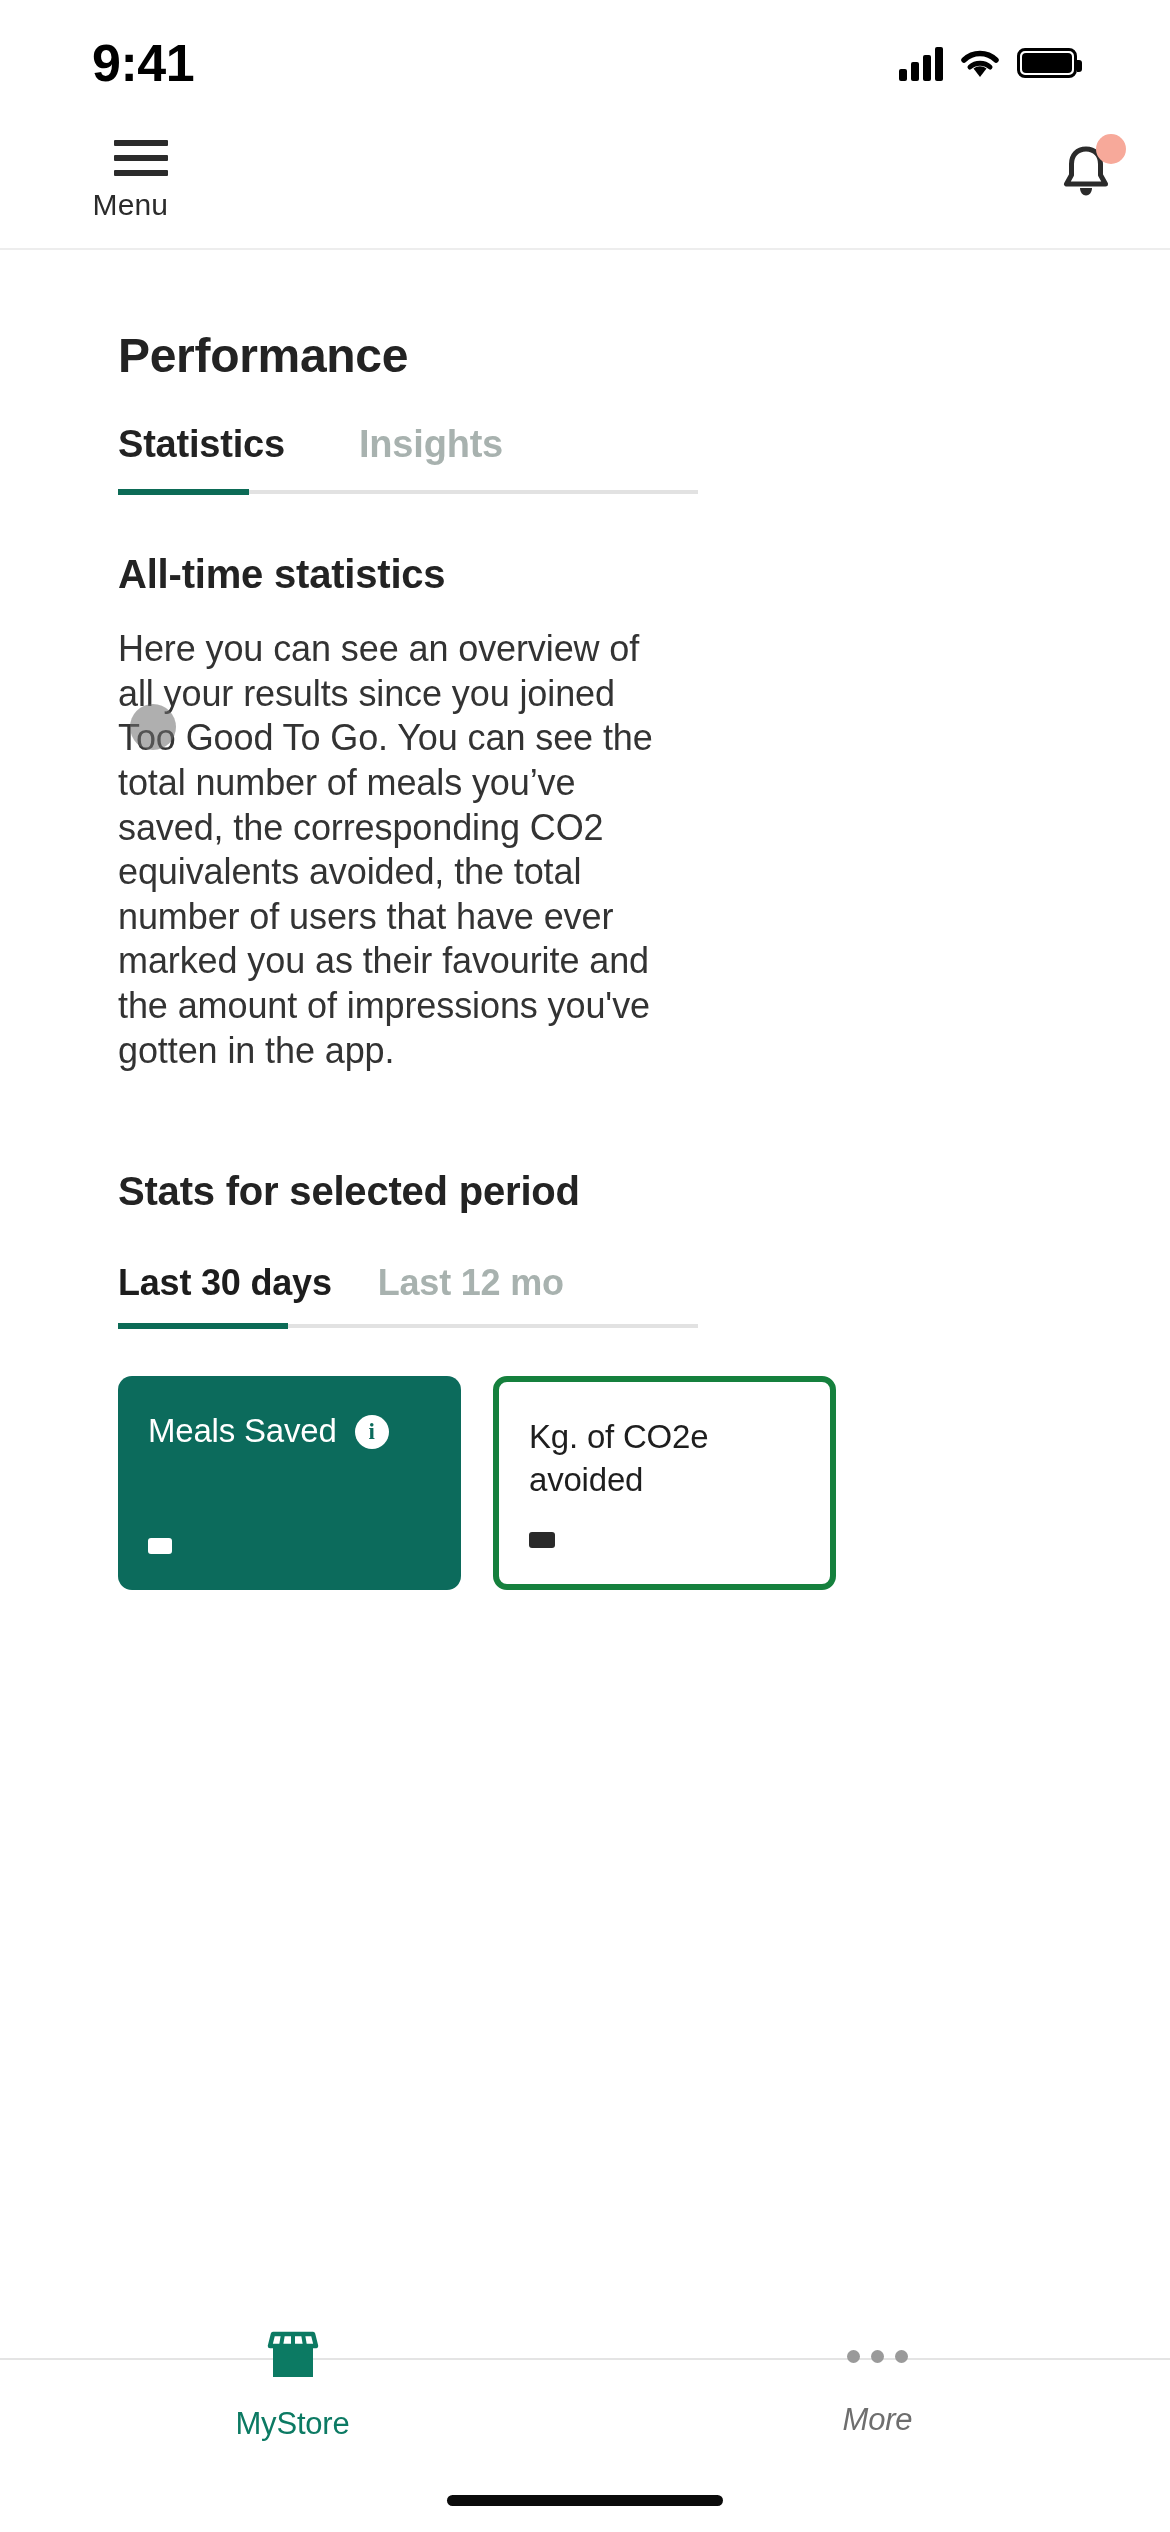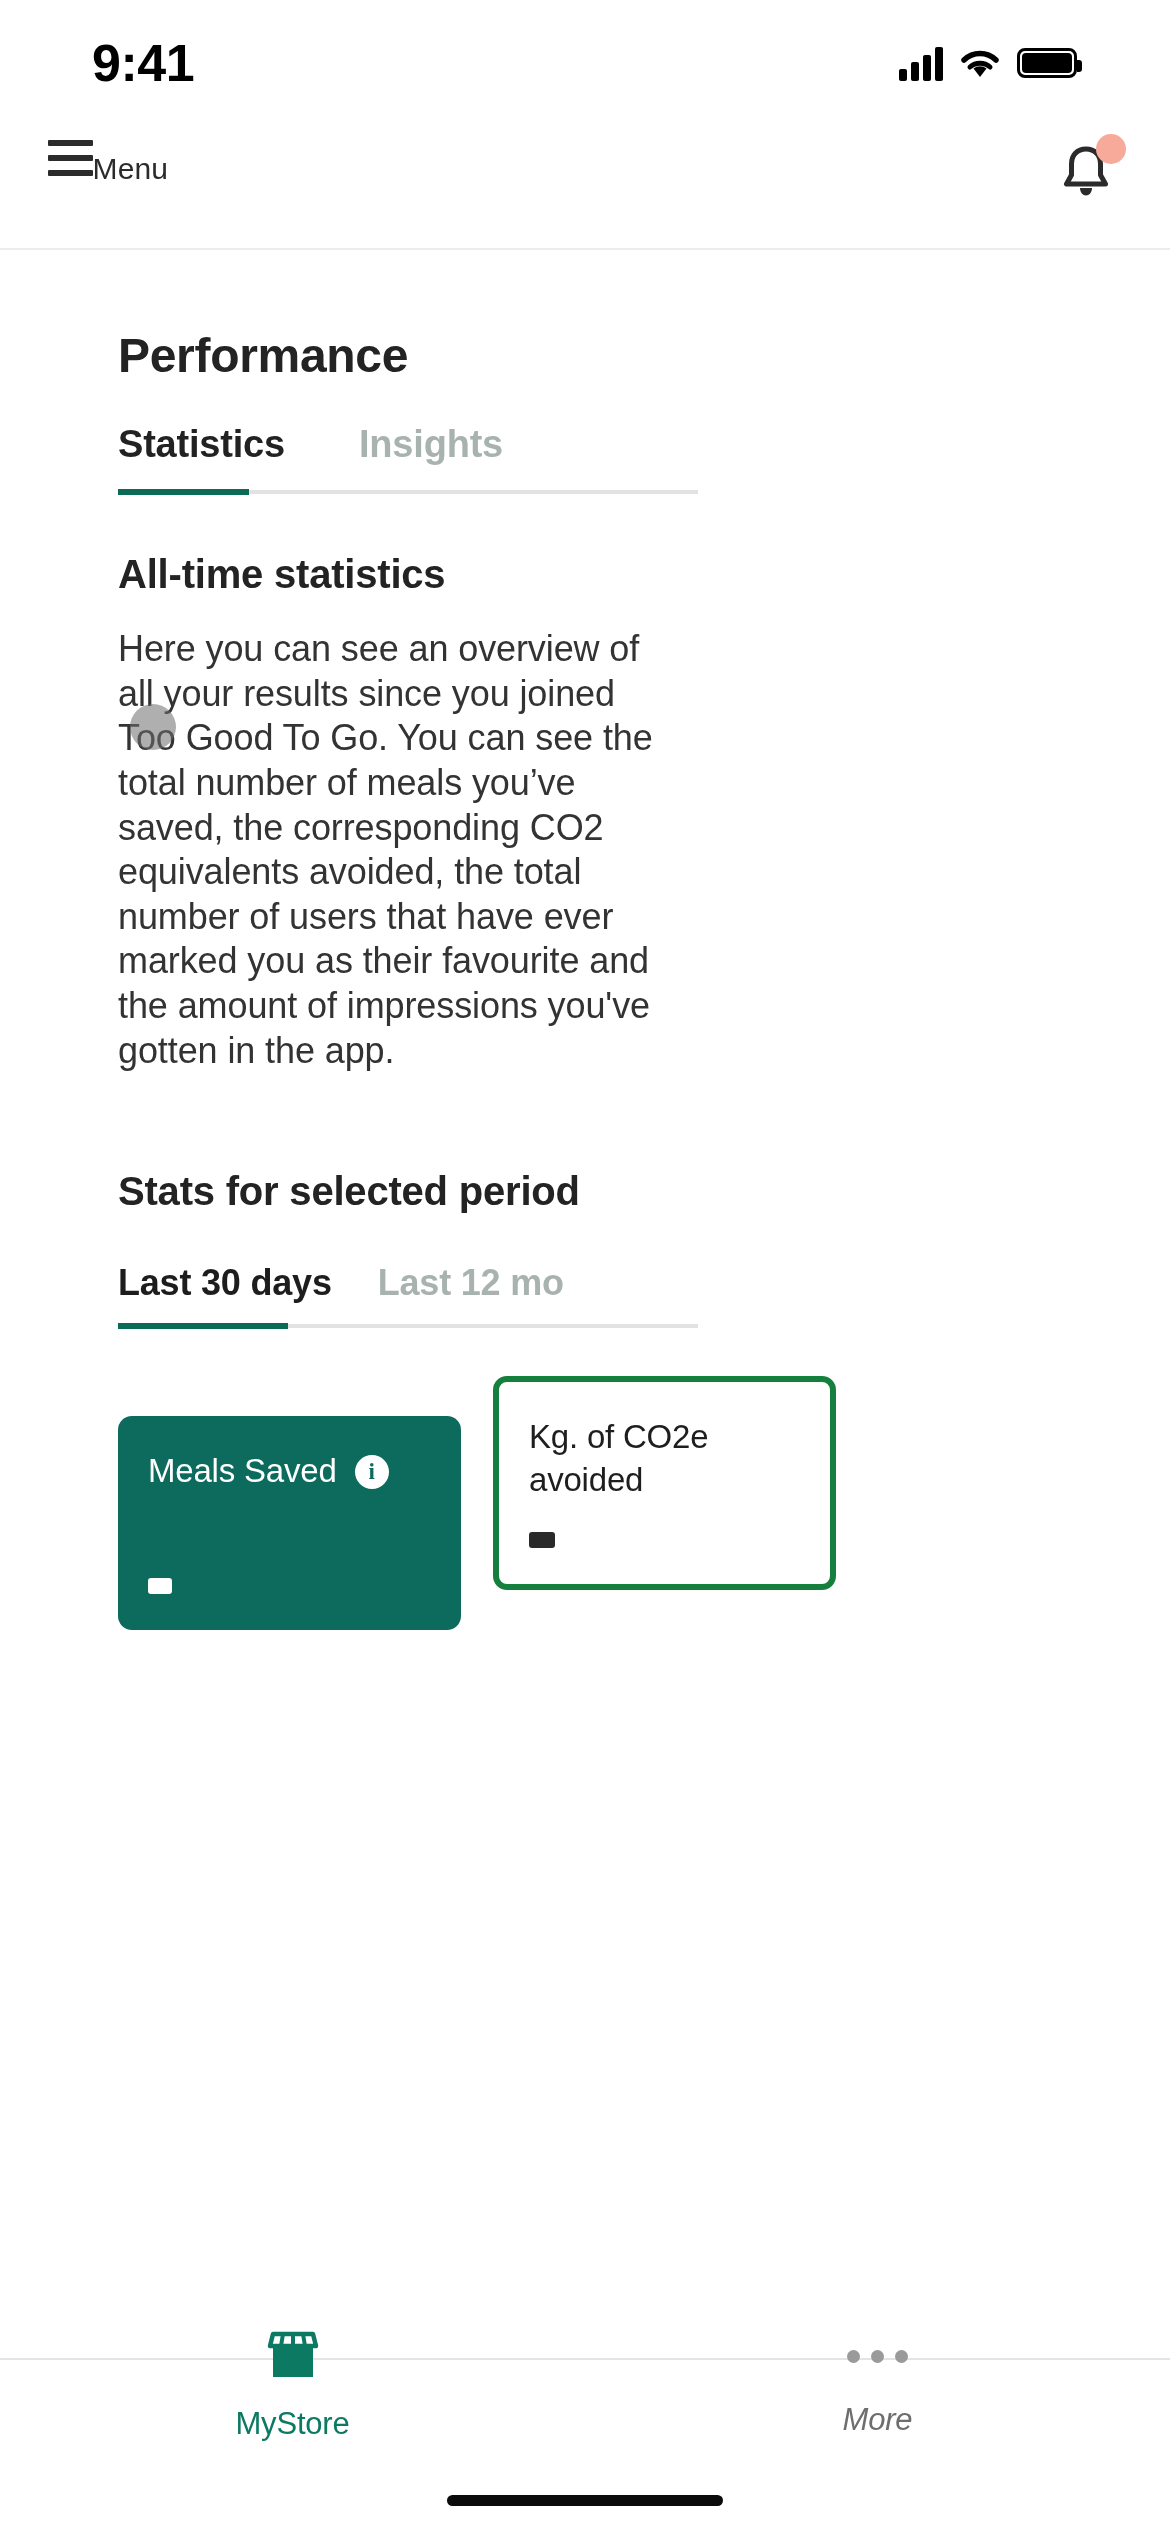--- a/index.html
+++ b/index.html
@@ -39,21 +39,21 @@
     width:5px; height:12px; background:#000; border-radius:0 3px 3px 0;
   }
   .battery span{ display:block; width:100%; height:100%; background:#000; border-radius:4px; }
 
   
   .appbar {
     position:absolute; top:120px; left:0; width:1170px; height:128px;
     display:flex; align-items:flex-start; justify-content:space-between;
     padding:0 48px;
   }
-  .menu-btn { display:flex; flex-direction:row; align-items:flex-start; padding-top:20px; width:120px;}
+  .menu-btn { display:flex; flex-direction:column; align-items:flex-end; padding-top:20px; width:120px;}
   .hamburger { width:54px; height:36px; display:flex; flex-direction:column; justify-content:space-between; }
   .hamburger i { display:block; height:6px; width:100%; background:#2B2B2B; border-radius:1px; }
   .menu-label { margin-top:12px; font-size:30px; color:#2B2B2B; letter-spacing:0.1px; }
   .bell-wrap { position:relative; padding-top:22px; padding-right:8px; }
   .bell { width:56px; height:58px; position:relative; }
   .dot {
     position:absolute; top:14px; right:-4px; width:30px; height:30px;
     background:#F7A99A; border-radius:50%;
   }
 
@@ -102,21 +102,21 @@
   .ptab.idle { color:#A8B2AF; }
   .ptabs-rail { position:relative; height:4px; background:#E2E2E2; width:580px; margin-top:-2px; }
   .ptabs-underline { position:absolute; left:0; top:-1px; height:6px; width:170px; background:#0C6B56; }
 
   
   .cards { display:flex; gap:32px; margin-top:48px; }
   .card {
     width:343px; height:214px; border-radius:14px; flex:none;
     padding:34px 30px; position:relative;
   }
-  .card.primary { background:#0C6B5C;margin-top:40px; }
+  .card.primary { background:#0C6B5C; }
   .card.plain { background:#fff; border:6px solid #15803d; }
   .card-head { display:flex; align-items:center; gap:18px; }
   .card-title { font-size:33px; line-height:1.3; letter-spacing:-0.2px; }
   .card.primary .card-title { color:#fff; }
   .card.plain .card-title { color:#1E1E1E; width:230px; }
   .info-icon {
     width:34px; height:34px; border-radius:50%; background:#fff; color:#0C6B5C;
     font-size:23px; font-weight:700; display:flex; align-items:center; justify-content:center;
     font-family:"Liberation Serif", serif; flex:none;
   }

